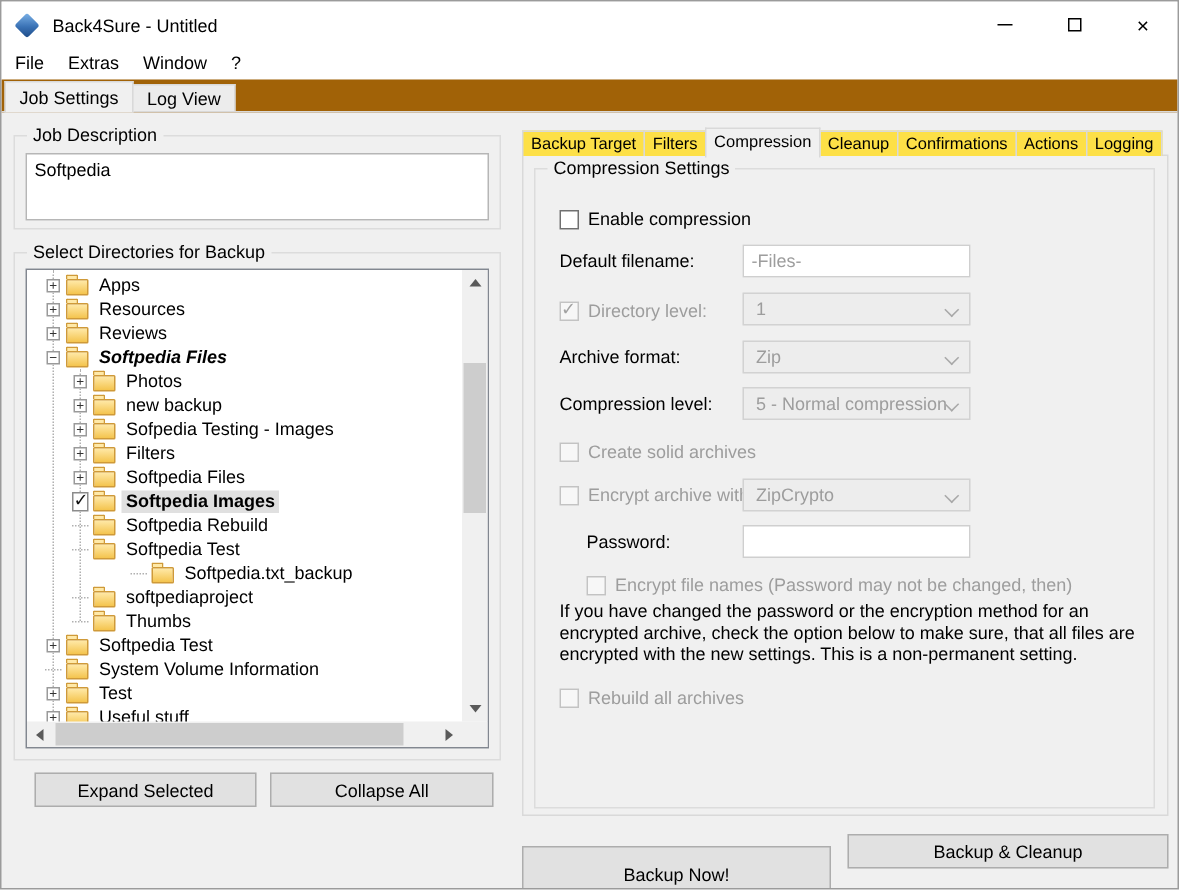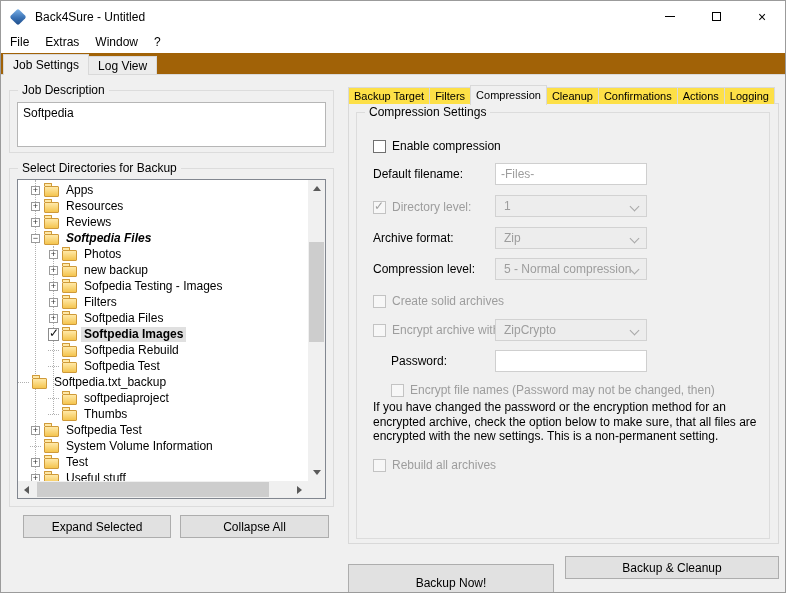--- a/index.html
+++ b/index.html
@@ -207,21 +207,21 @@
         <div class="tree-row" style="top: 162px; padding-left: 30px;">
           <span class="slot stub"></span>
           <span class="folder"></span>
           <span class="tlabel">Softpedia Rebuild</span>
         </div>
         <div class="tree-row" style="top: 178px; padding-left: 30px;">
           <span class="slot stub"></span>
           <span class="folder"></span>
           <span class="tlabel">Softpedia Test</span>
         </div>
-        <div class="tree-row" style="top: 194px; ">
+        <div class="tree-row" style="top: 194px; padding-left: 30px; margin-left: 39px;">
           <span class="slot stub"></span>
           <span class="folder"></span>
           <span class="tlabel">Softpedia.txt_backup</span>
         </div>
         <div class="tree-row" style="top: 210px; padding-left: 30px;">
           <span class="slot stub"></span>
           <span class="folder"></span>
           <span class="tlabel">softpediaproject</span>
         </div>
         <div class="tree-row" style="top: 226px; padding-left: 30px;">

